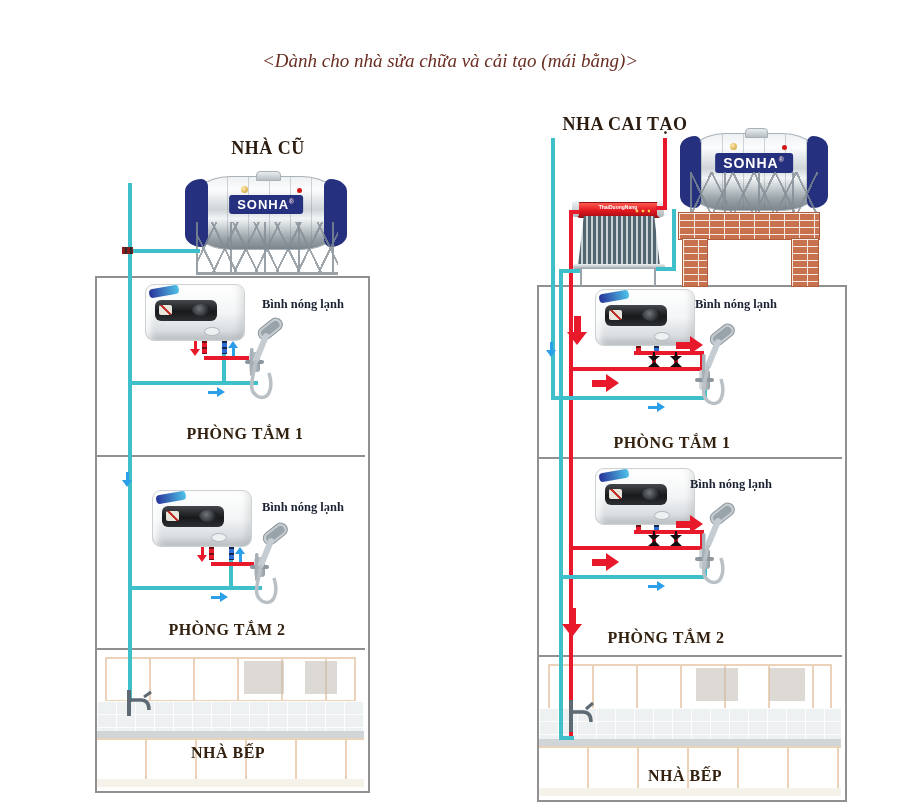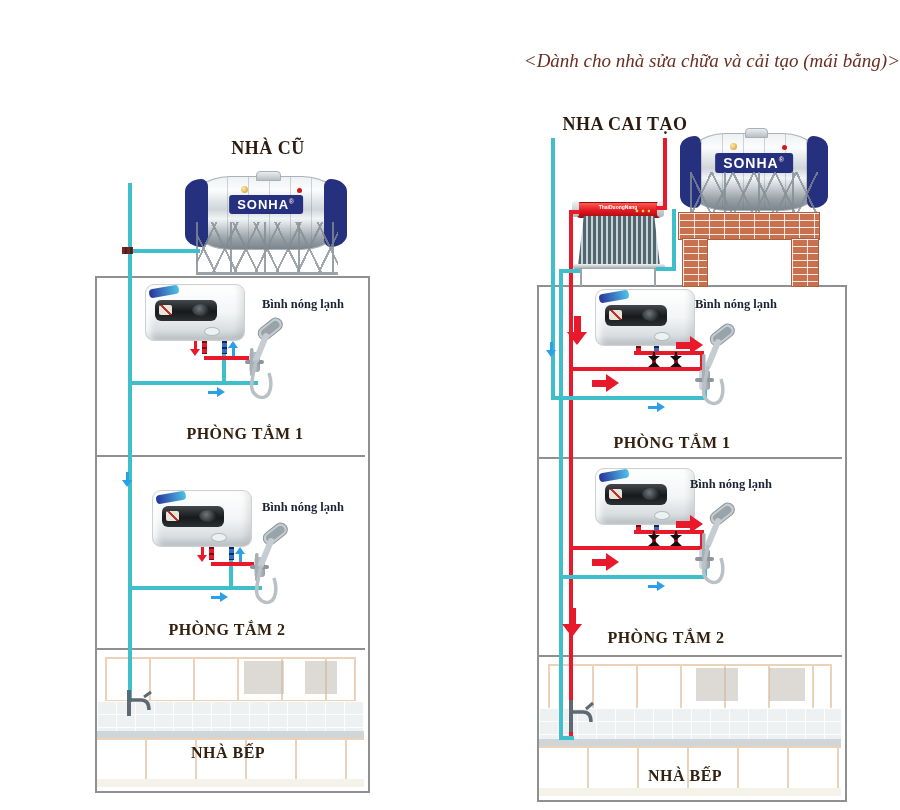--- a/index.html
+++ b/index.html
@@ -1,21 +1,21 @@
 <!DOCTYPE html>
 <html style="--title-brown: #6a2e22; --label-dark: #33210f; --heater-label-dark: #1b2233; --hot-pipe: #e8192b; --cold-pipe: #3fbfca; --arrow-blue: #2b9fe8; --brick: #c8714e; --tank-navy: #25307e; --collector-red: #e01820; --box-border: #909090;"><head>
 <meta charset="utf-8">
 <style>
   html,body{margin:0;padding:0;background:#fff;}
   .canvas{position:relative;width:900px;height:810px;background:#fff;overflow:hidden;
           font-family:"Liberation Serif","DejaVu Serif",serif;}
   
   .title{position:absolute;left:0;top:18px;width:100%;text-align:center;
          font-size:27px;font-weight:bold;color:var(--title-brown,#6a2e22);letter-spacing:.5px;}
-  .subtitle{position:absolute;left:0;top:50px;width:100%;text-align:right;
+  .subtitle{position:absolute;left:0;top:50px;width:100%;text-align:center;
          font-size:19px;font-style:italic;color:var(--title-brown,#6a2e22);}
   .col-header{position:absolute;transform:translateX(-50%);font-size:18px;font-weight:bold;
          color:#2c1c10;letter-spacing:.5px;white-space:nowrap;}
   .room-label{position:absolute;transform:translateX(-50%);font-size:16px;font-weight:bold;
          color:var(--label-dark,#33210f);letter-spacing:.5px;white-space:nowrap;z-index:6;}
   .heater-label{position:absolute;font-size:12.5px;font-weight:bold;color:var(--heater-label-dark,#1b2233);
          white-space:nowrap;z-index:6;}
   
   .house-box{position:absolute;border:2px solid var(--box-border,#909090);z-index:1;}
   .divider{position:absolute;height:2px;background:var(--box-border,#909090);z-index:1;}

